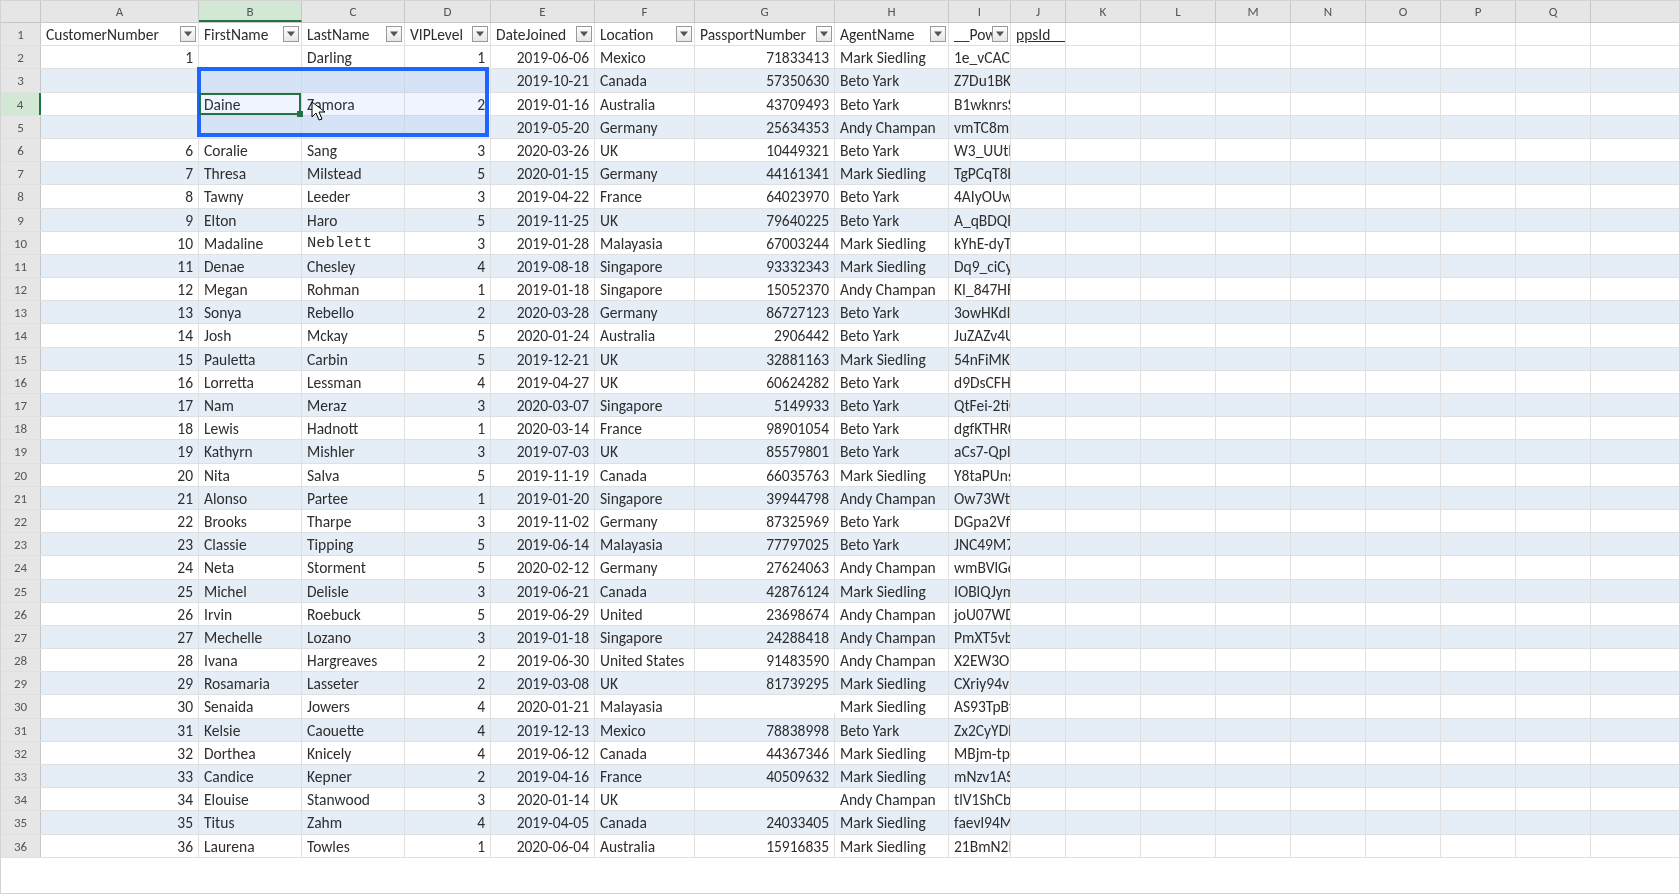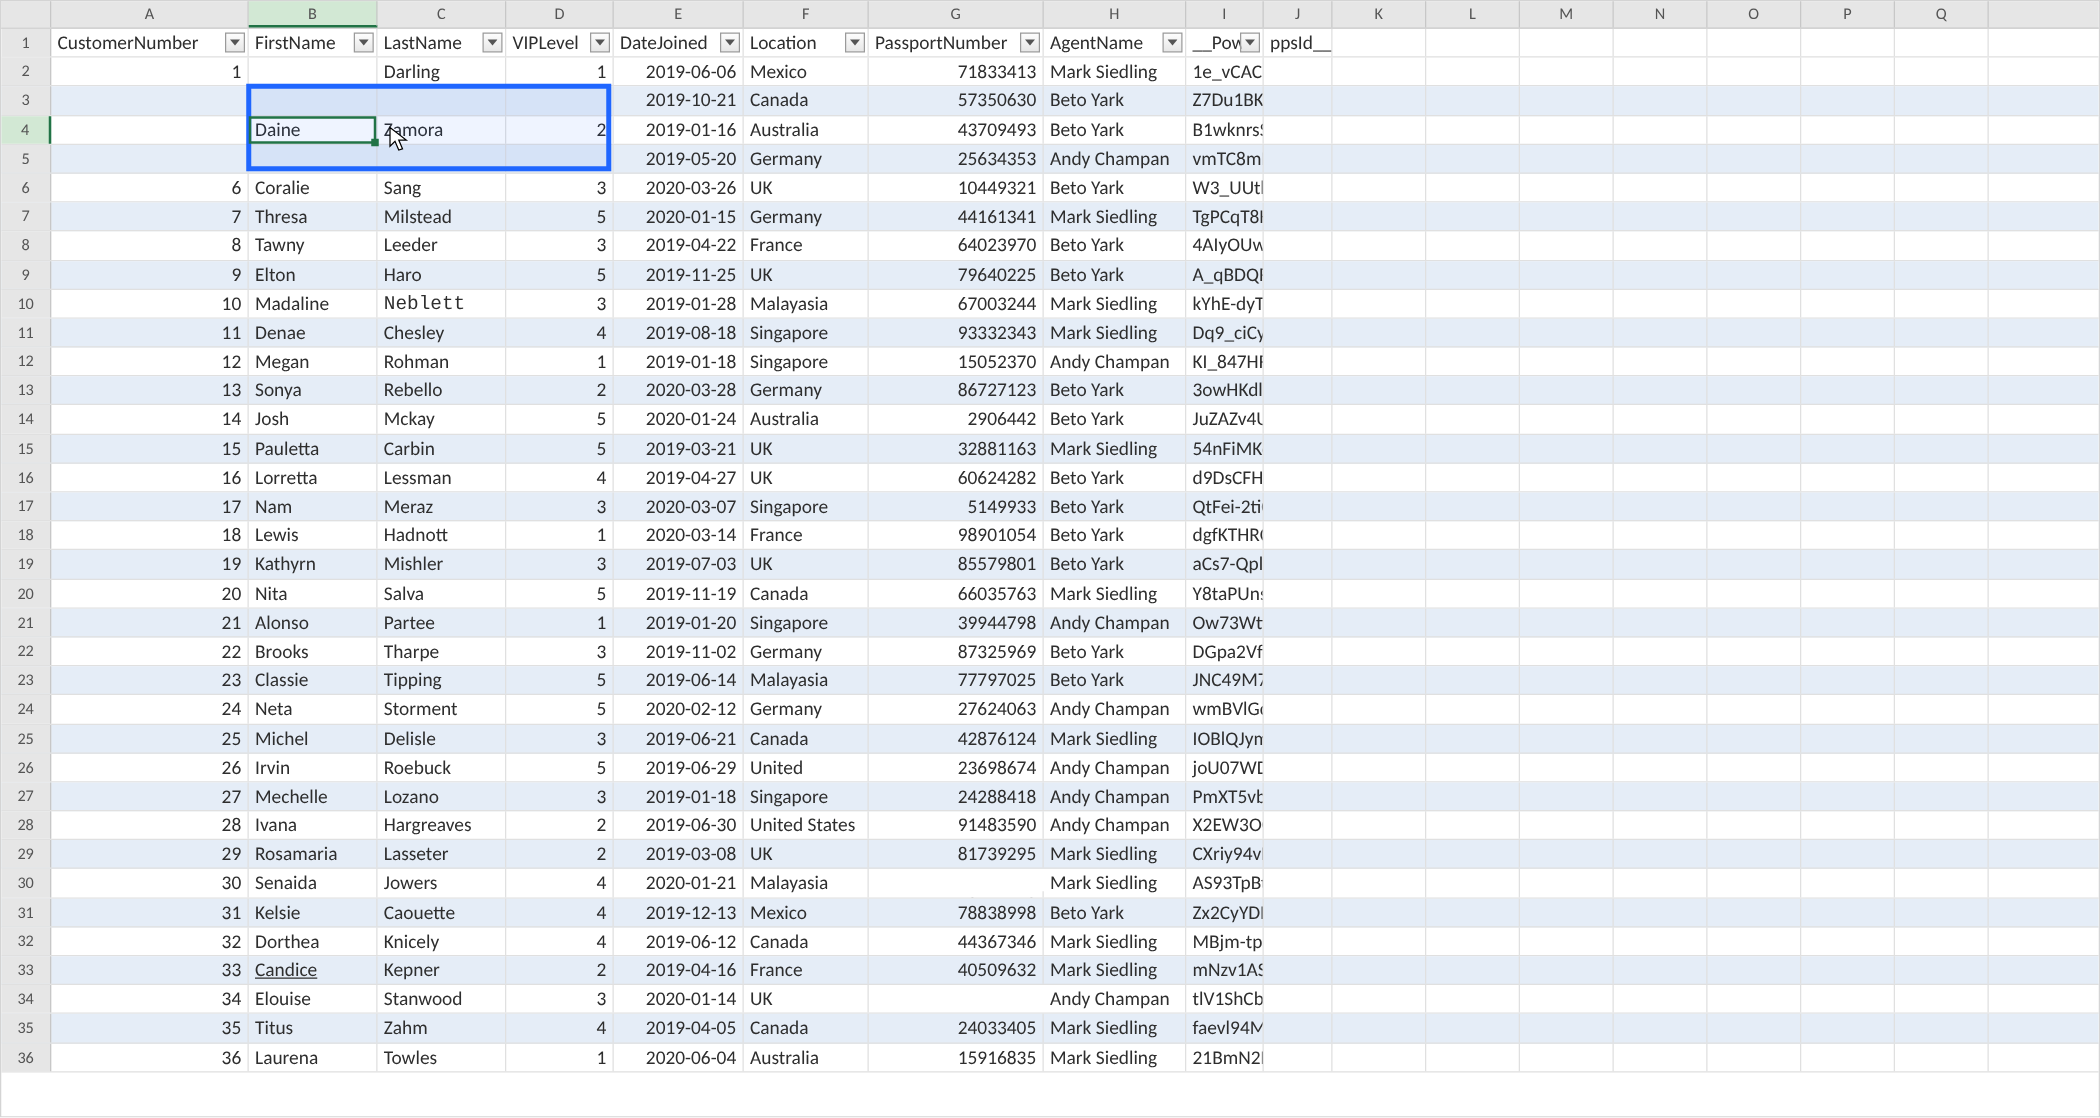--- a/index.html
+++ b/index.html
@@ -179,21 +179,21 @@
         <div class="cell header-cell" style="width: 114px; text-align: left;">AgentName<div class="filter-btn">
             <svg viewBox="0 0 10 6">
               <path d="M0 0 L10 0 L5 6 Z" fill="#555"></path>
             </svg>
           </div></div>
         <div class="cell header-cell" style="width: 62px; text-align: left;">__Powe<div class="filter-btn">
             <svg viewBox="0 0 10 6">
               <path d="M0 0 L10 0 L5 6 Z" fill="#555"></path>
             </svg>
           </div></div>
-        <div class="cell header-cell" style="width: 55px; text-align: center;">ppsId__</div>
+        <div class="cell header-cell" style="width: 55px; text-align: center; text-decoration: underline;">ppsId__</div>
         <div class="cell header-cell" style="width: 75px; text-align: left;"></div>
         <div class="cell header-cell" style="width: 75px; text-align: left;"></div>
         <div class="cell header-cell" style="width: 75px; text-align: left;"></div>
         <div class="cell header-cell" style="width: 75px; text-align: left;"></div>
         <div class="cell header-cell" style="width: 75px; text-align: left;"></div>
         <div class="cell header-cell" style="width: 75px; text-align: left;"></div>
         <div class="cell header-cell" style="width: 75px; text-align: left;"></div>
       </div>
       <div class="row">
         <div class="row-head">2</div>
@@ -454,21 +454,21 @@
         <div class="cell" style="width: 75px;"></div>
         <div class="cell" style="width: 75px;"></div>
         <div class="cell" style="width: 75px;"></div>
       </div>
       <div class="row banded">
         <div class="row-head">15</div>
         <div class="cell num" style="width: 158px;">15</div>
         <div class="cell" style="width: 103px;">Pauletta</div>
         <div class="cell" style="width: 103px;">Carbin</div>
         <div class="cell num" style="width: 86px;">5</div>
-        <div class="cell num" style="width: 104px;">2019-03-21</div>
+        <div class="cell num" style="width: 104px;">2019-12-21</div>
         <div class="cell" style="width: 100px;">UK</div>
         <div class="cell num" style="width: 140px;">32881163</div>
         <div class="cell" style="width: 114px;">Mark Siedling</div>
         <div class="cell" style="width: 62px;">54nFiMKc5ag</div>
         <div class="cell" style="width: 55px;"></div>
         <div class="cell" style="width: 75px;"></div>
         <div class="cell" style="width: 75px;"></div>
         <div class="cell" style="width: 75px;"></div>
         <div class="cell" style="width: 75px;"></div>
         <div class="cell" style="width: 75px;"></div>
@@ -811,21 +811,21 @@
         <div class="cell" style="width: 75px;"></div>
         <div class="cell" style="width: 75px;"></div>
         <div class="cell" style="width: 75px;"></div>
         <div class="cell" style="width: 75px;"></div>
         <div class="cell" style="width: 75px;"></div>
         <div class="cell" style="width: 75px;"></div>
       </div>
       <div class="row banded">
         <div class="row-head">33</div>
         <div class="cell num" style="width: 158px;">33</div>
-        <div class="cell" style="width: 103px; text-decoration: underline;">Candice</div>
+        <div class="cell" style="width: 103px;">Candice</div>
         <div class="cell" style="width: 103px;">Kepner</div>
         <div class="cell num" style="width: 86px;">2</div>
         <div class="cell num" style="width: 104px;">2019-04-16</div>
         <div class="cell" style="width: 100px;">France</div>
         <div class="cell num" style="width: 140px;">40509632</div>
         <div class="cell" style="width: 114px;">Mark Siedling</div>
         <div class="cell" style="width: 62px;">mNzv1AS39vg</div>
         <div class="cell" style="width: 55px;"></div>
         <div class="cell" style="width: 75px;"></div>
         <div class="cell" style="width: 75px;"></div>

